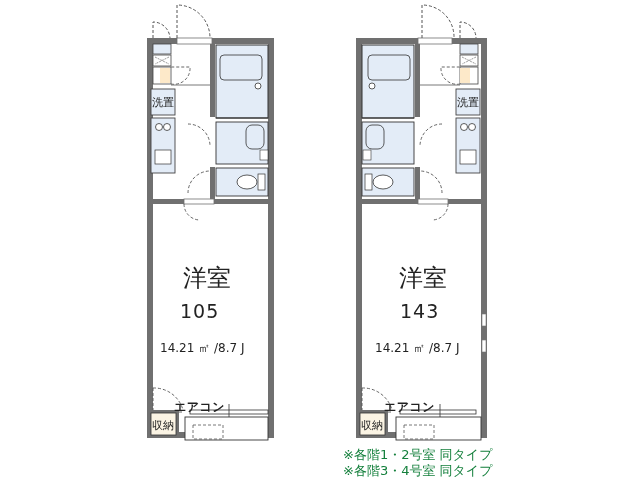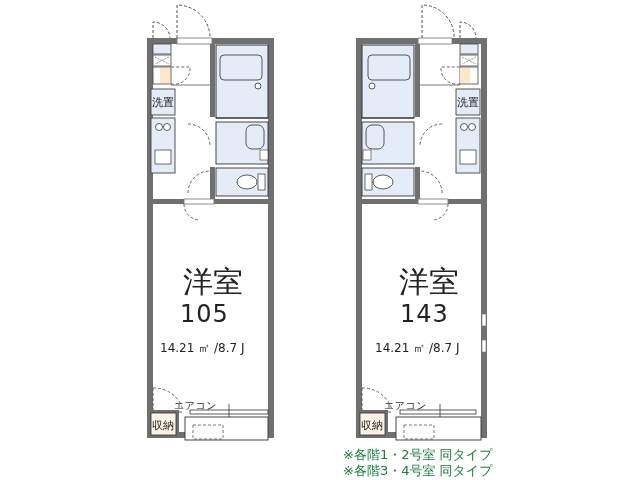--- a/index.html
+++ b/index.html
@@ -1,23 +1,23 @@
 <!DOCTYPE html>
 <html><head>
 <meta charset="utf-8">
 <style>
   html, body { margin: 0; padding: 0; background: #ffffff; }
   body { width: 631px; height: 480px; position: relative; overflow: hidden; font-family: "DejaVu Sans", sans-serif; }
   svg { position: absolute; left: 0; top: 0; }
   .lbl { position: absolute; color: #222; white-space: nowrap; }
-  .room-name { font-size: 30px; }
-  .room-no { font-size: 24px; letter-spacing: 1px; }
+  .room-name { font-size: 24px; }
+  .room-no { font-size: 19px; letter-spacing: 1px; }
   .room-area { font-size: 12px; }
   .small { font-size: 11px; }
-  .tiny { font-size: 10px; letter-spacing: 0.5px; }
+  .tiny { font-size: 12px; letter-spacing: 0.5px; font-weight: bold; }
   .note { font-size: 13px; color: #15803d; }
 </style>
 </head>
 <body>
 
 <svg width="631" height="480" viewBox="0 0 631 480">
 
   <g>
 
     <rect x="147" y="38" width="125" height="400" fill="#fff" stroke="none"></rect>

